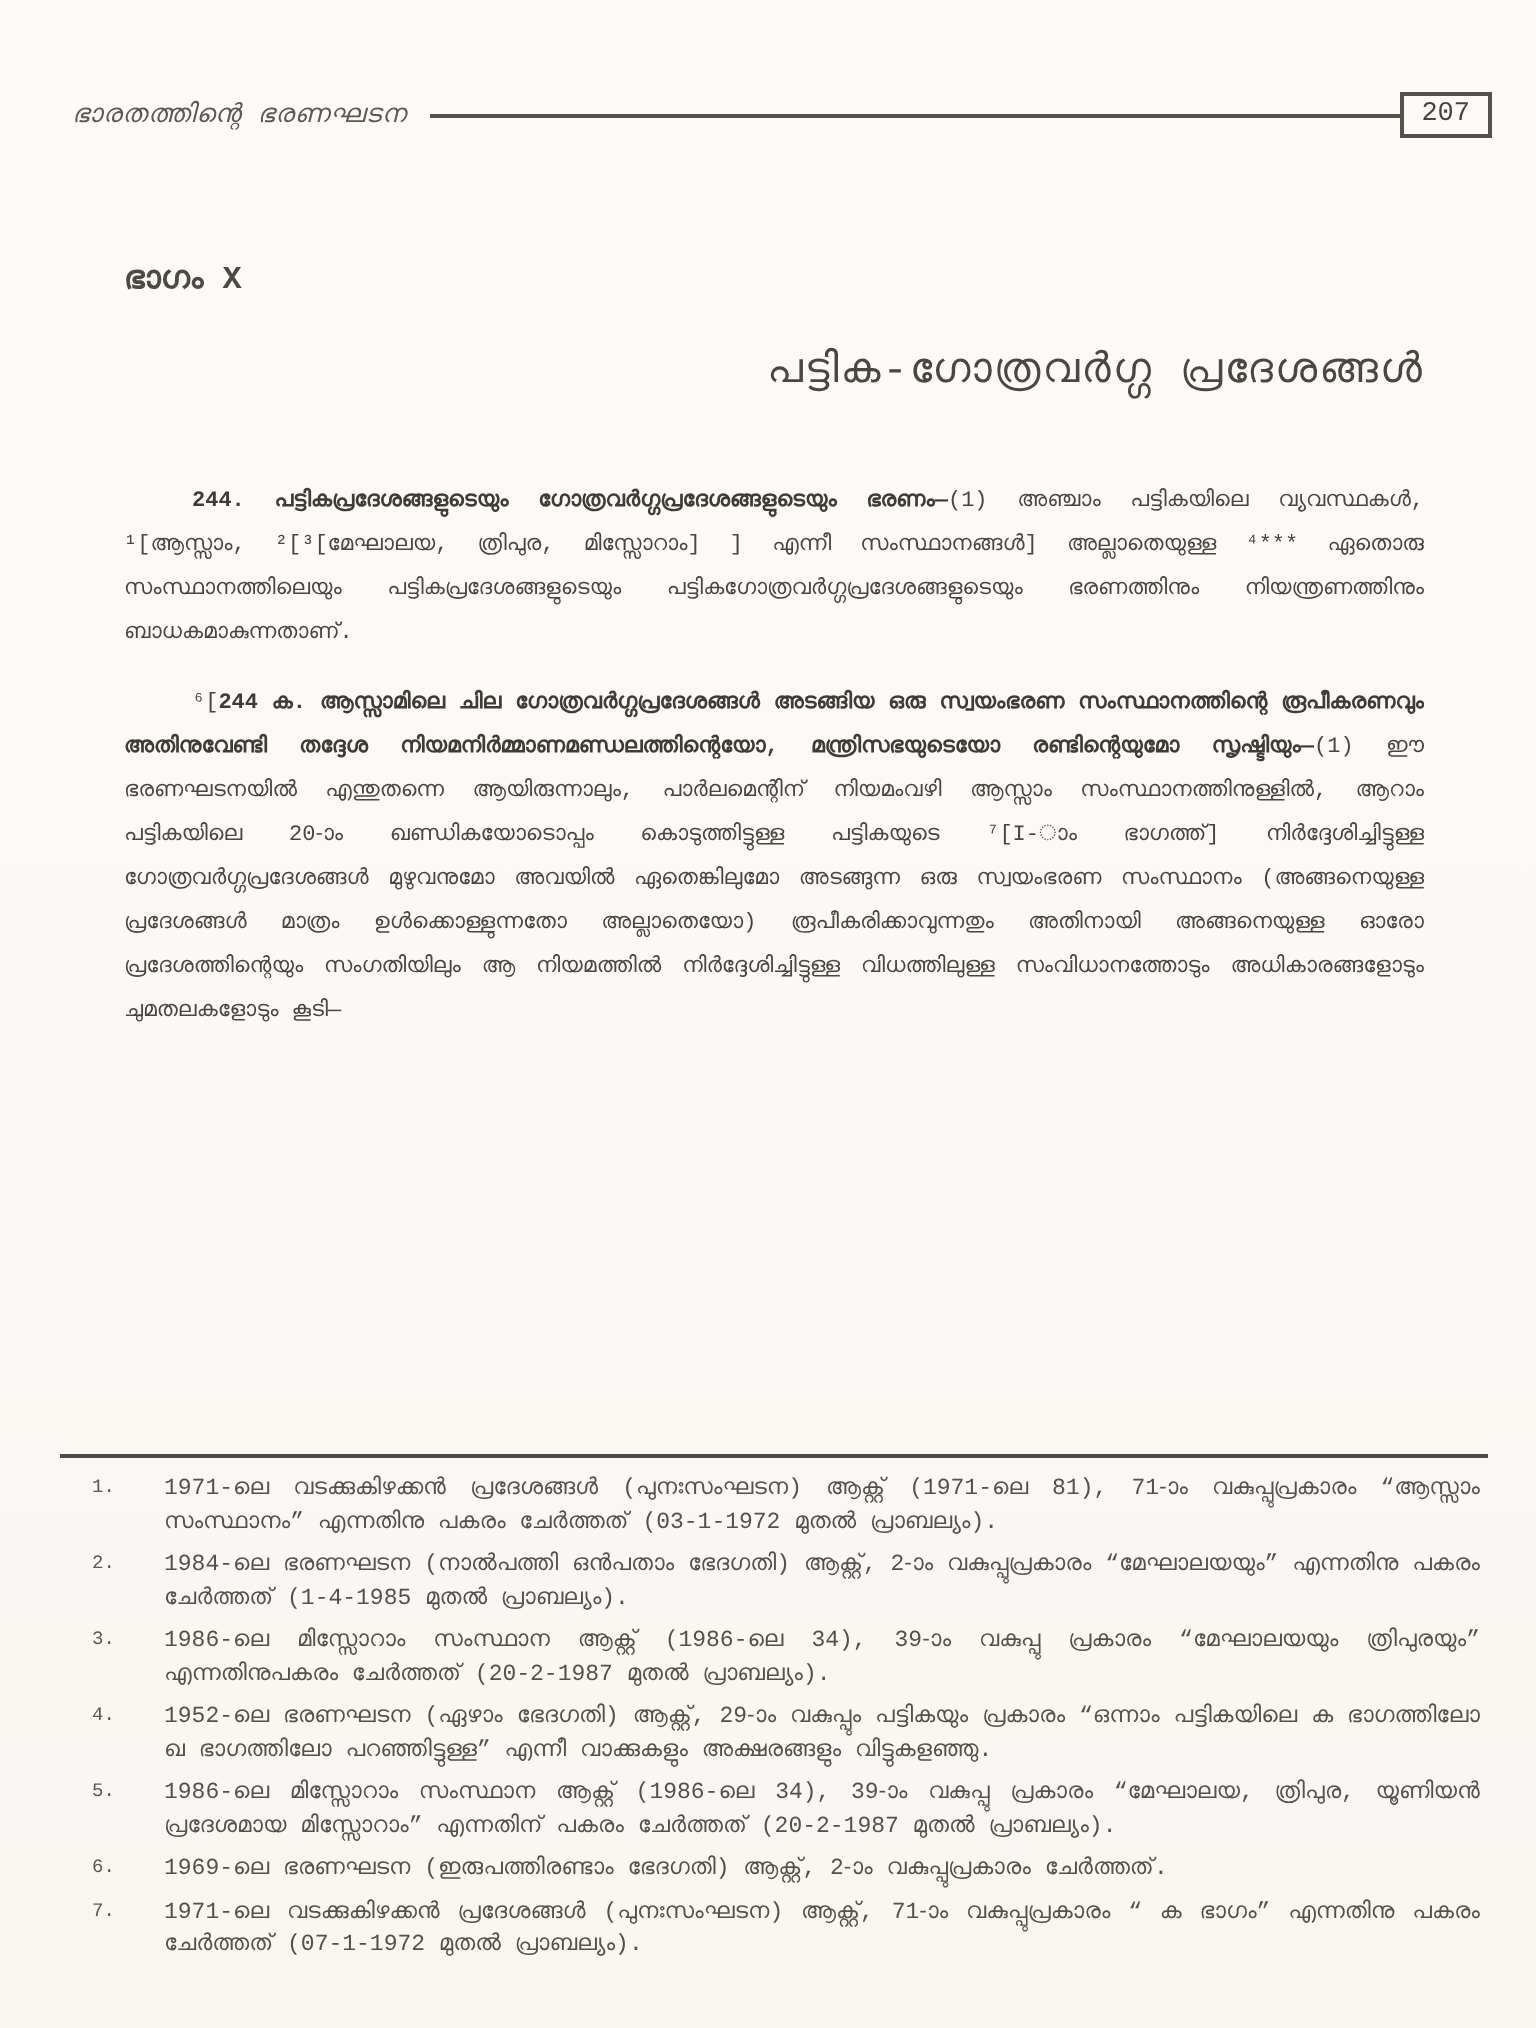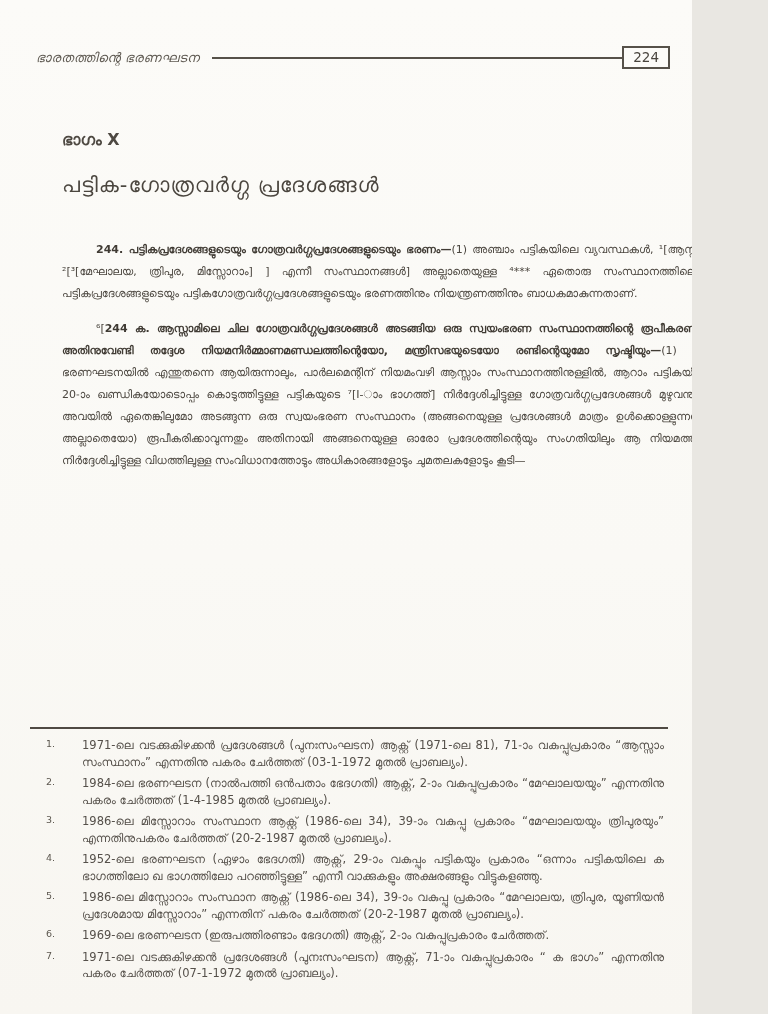--- a/index.html
+++ b/index.html
@@ -3,25 +3,26 @@
 <meta charset="utf-8">
 <style>
   html, body { margin: 0; padding: 0; }
   body {
     width: 768px; height: 1014px;
     background: #e9e7e2;
     font-family: "DejaVu Sans", sans-serif;
   }
   .page {
     position: relative;
-    width: 692px; height: 1014px;
+    width: 768px; height: 1014px;
     background: linear-gradient(180deg, #fcfbf8 0%, #faf9f5 55%, #f8f6f1 100%);
     color: #49443d;
     overflow: hidden;
     box-sizing: border-box;
+    font-family: Liberation Mono, monospace;
   }
   
   .header {
     position: absolute; top: 46px; left: 36px; right: 22px;
     display: flex; align-items: center;
   }
   .running-title {
     font-size: 13px; font-style: italic; letter-spacing: 0.4px;
     color: #5d5850; white-space: nowrap;
   }
@@ -35,21 +36,21 @@
   
   .body-area {
     position: absolute; top: 130px; left: 62px; width: 650px; height: 592px;
     overflow: hidden;
   }
   .part-label {
     font-size: 16px; font-weight: bold;
     color: #4e4942; margin: 0 0 24px 0;
   }
   .part-title {
-    text-align: left; font-size: 21px; font-weight: normal;
+    text-align: right; font-size: 21px; font-weight: normal;
     letter-spacing: 1px; color: #4b463f; margin: 0 0 42px 0;
   }
   .para {
     font-size: 11px; line-height: 22px; text-align: justify;
     text-indent: 34px; margin: 0 0 13px 0; color: #4a453e;
   }
   .para b { color: #403b34; }
   .clause {
     font-size: 14.5px; line-height: 22px; text-align: justify;
     padding-left: 40px; text-indent: 18px; margin: 0 0 10px 0; color: #4a453e;
@@ -71,21 +72,21 @@
   }
 </style>
 </head>
 <body>
 
 <div class="page">
 
   <div class="header">
     <span class="running-title">ഭാരതത്തിന്റെ ഭരണഘടന</span>
     <span class="header-rule"></span>
-    <span class="page-box">224</span>
+    <span class="page-box">207</span>
   </div>
 
   <div class="body-area">
 
     <div class="part-label">ഭാഗം X</div>
     <div class="part-title">പട്ടിക-ഗോത്രവർഗ്ഗ പ്രദേശങ്ങൾ</div>
 
     <p class="para"><b>244.</b><b> പട്ടികപ്രദേശങ്ങളുടെയും ഗോത്രവർഗ്ഗപ്രദേശങ്ങളുടെയും ഭരണം—</b><span>(1) അഞ്ചാം പട്ടികയിലെ വ്യവസ്ഥകൾ, ¹[ആസ്സാം, ²[³[മേഘാലയ, ത്രിപുര, മിസ്സോറാം] ] എന്നീ സംസ്ഥാനങ്ങൾ] അല്ലാതെയുള്ള ⁴*** ഏതൊരു സംസ്ഥാനത്തിലെയും പട്ടികപ്രദേശങ്ങളുടെയും പട്ടികഗോത്രവർഗ്ഗപ്രദേശങ്ങളുടെയും ഭരണത്തിനും നിയന്ത്രണത്തിനും ബാധകമാകുന്നതാണ്.</span></p>
 
 

